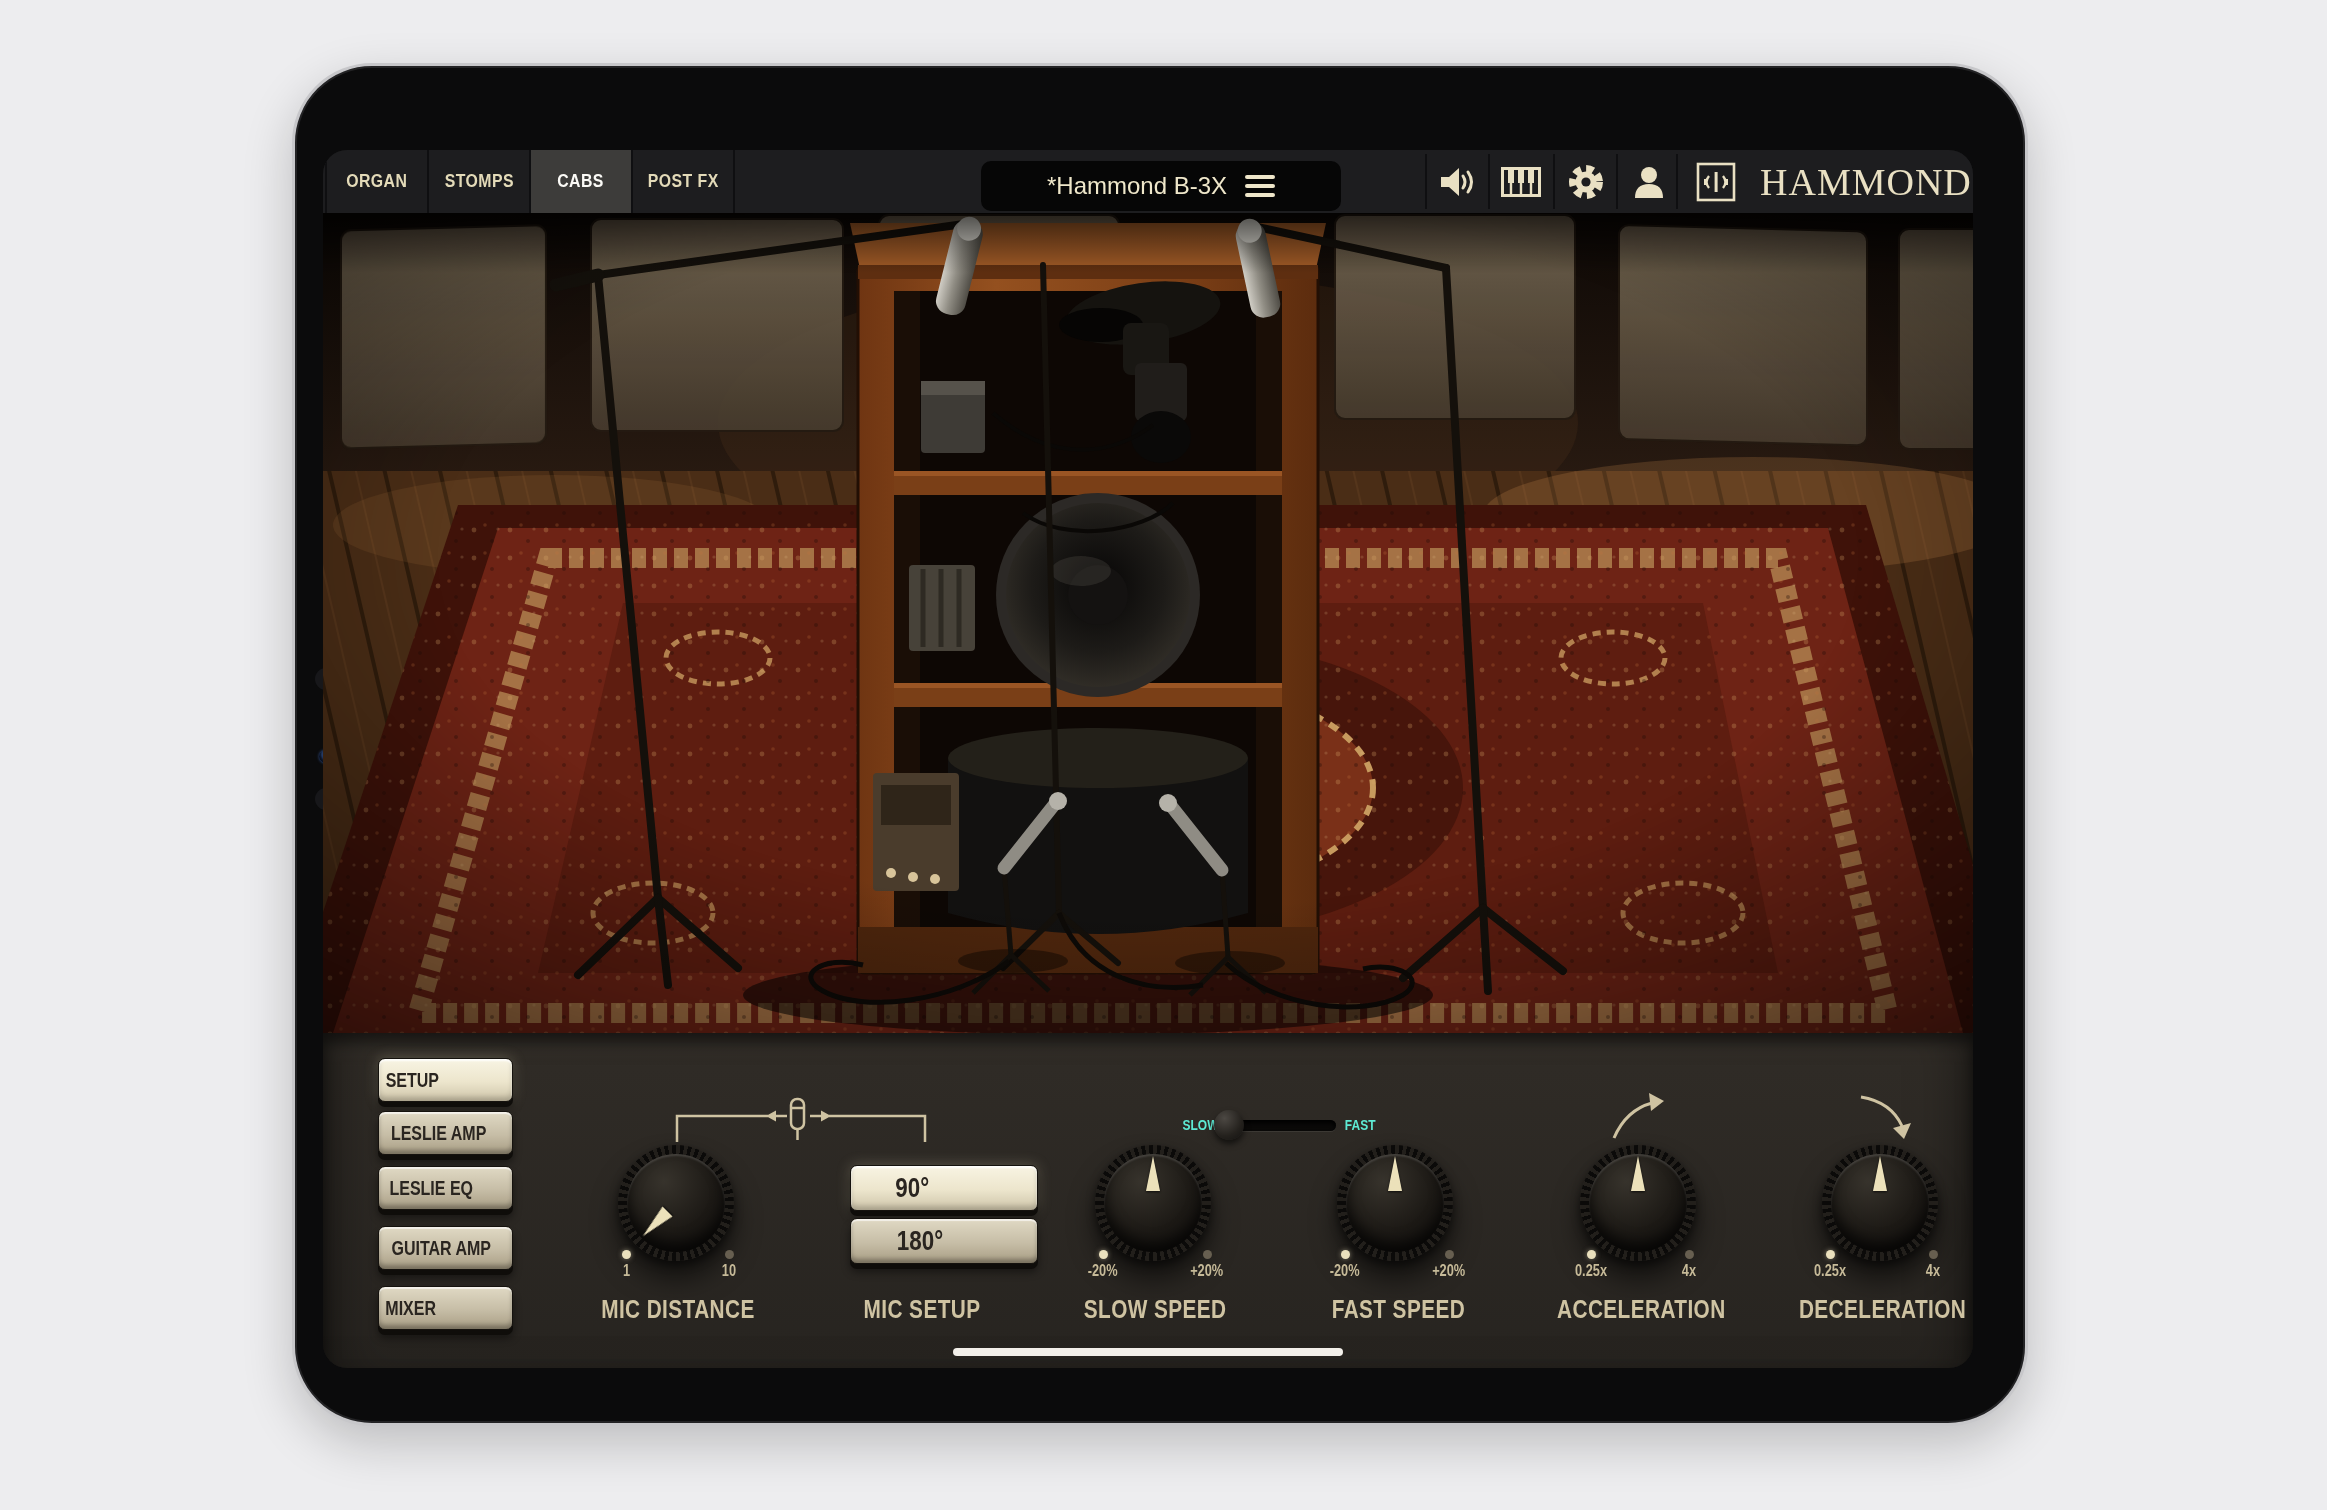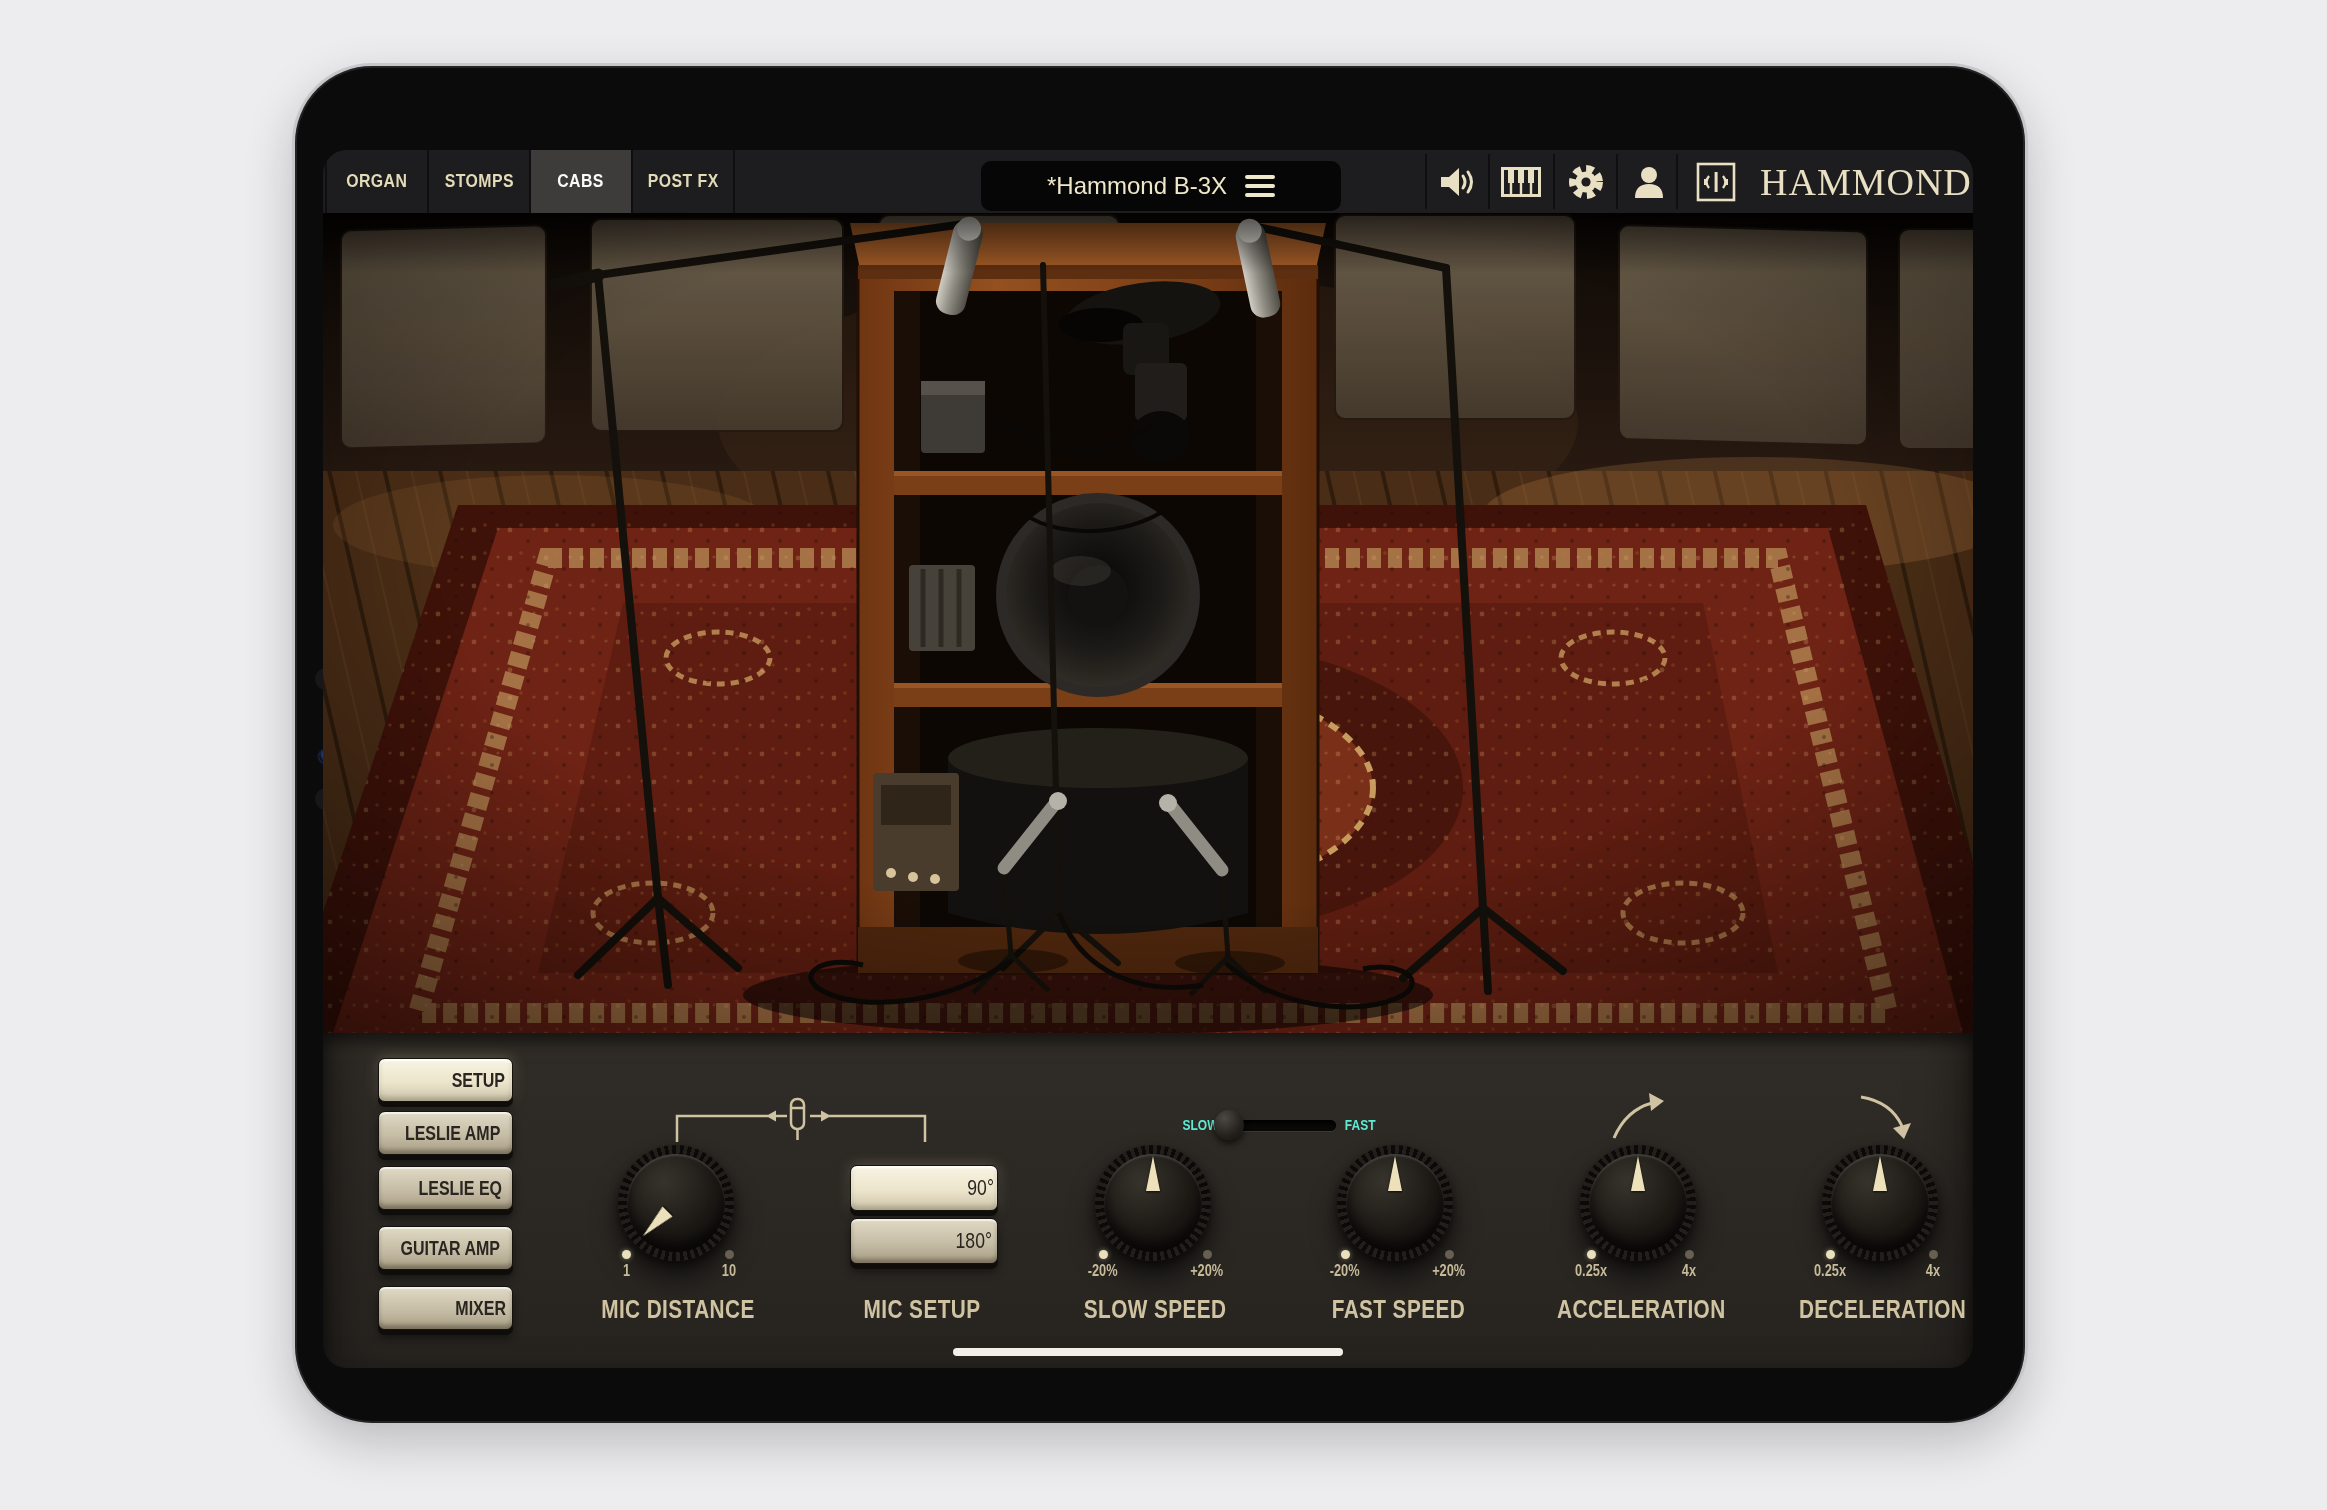--- a/index.html
+++ b/index.html
@@ -40,27 +40,27 @@
          background:linear-gradient(180deg,#39342e 0,#2f2b26 34px,#272420 100%);
          box-shadow:inset 0 10px 16px rgba(0,0,0,.55), inset 40px 0 60px -40px rgba(0,0,0,.6),
                     inset -40px 0 60px -40px rgba(0,0,0,.6);}
   .cz80{display:inline-block;transform:scaleX(.8);transform-origin:center;white-space:nowrap;}
   .cz88{display:inline-block;transform:scaleX(.88);transform-origin:center;white-space:nowrap;}
 
   .btn3d{position:absolute;border-radius:7px;border:1px solid #15120e;
          background:linear-gradient(180deg,#e0d9c4,#c6bda6 55%,#a89d84);
          box-shadow:inset 0 2px 1px rgba(255,255,255,.65), inset 0 -4px 4px rgba(0,0,0,.28),
                     0 5px 0 #0f0d0a, 0 8px 8px rgba(0,0,0,.45);
-         display:flex;align-items:center;justify-content:flex-end;
+         display:flex;align-items:center;justify-content:flex-start;
          color:#2a2520;font-weight:bold;cursor:default;}
   .btn3d.on{background:linear-gradient(180deg,#f8f4e3,#ece5cc 55%,#cdc4a9);
          box-shadow:inset 0 2px 2px rgba(255,255,255,.9), inset 0 -4px 5px rgba(0,0,0,.18),
                     0 5px 0 #0f0d0a, 0 8px 10px rgba(0,0,0,.45), 0 0 14px rgba(240,230,190,.25);}
   .nav-btn{left:55px;width:133px;height:42px;font-size:20px;}
-  .seg-btn{left:527px;width:146px;height:44px;font-size:22px;font-weight:normal;}
+  .seg-btn{left:527px;width:146px;height:44px;font-size:28px;font-weight:bold;padding-left:40px;}
 
   .knob{position:absolute;width:116px;height:116px;border-radius:50%;
         box-shadow:0 18px 26px rgba(0,0,0,.55), 0 4px 8px rgba(0,0,0,.5);}
   .knob-ring{position:absolute;inset:0;border-radius:50%;
         background:repeating-conic-gradient(#221f1b 0deg 4deg,#0b0a09 4deg 8deg);}
   .knob-cap{position:absolute;inset:9px;border-radius:50%;
         background:radial-gradient(circle at 38% 28%,#37332c,#1c1915 55%,#0d0b0a);
         box-shadow:inset 0 2px 2px rgba(255,255,255,.14), inset 0 -9px 13px rgba(0,0,0,.68);}
   .knob-rot{position:absolute;inset:0;}
   .knob-ptr{position:absolute;left:50%;top:11px;width:0;height:0;margin-left:-7px;

